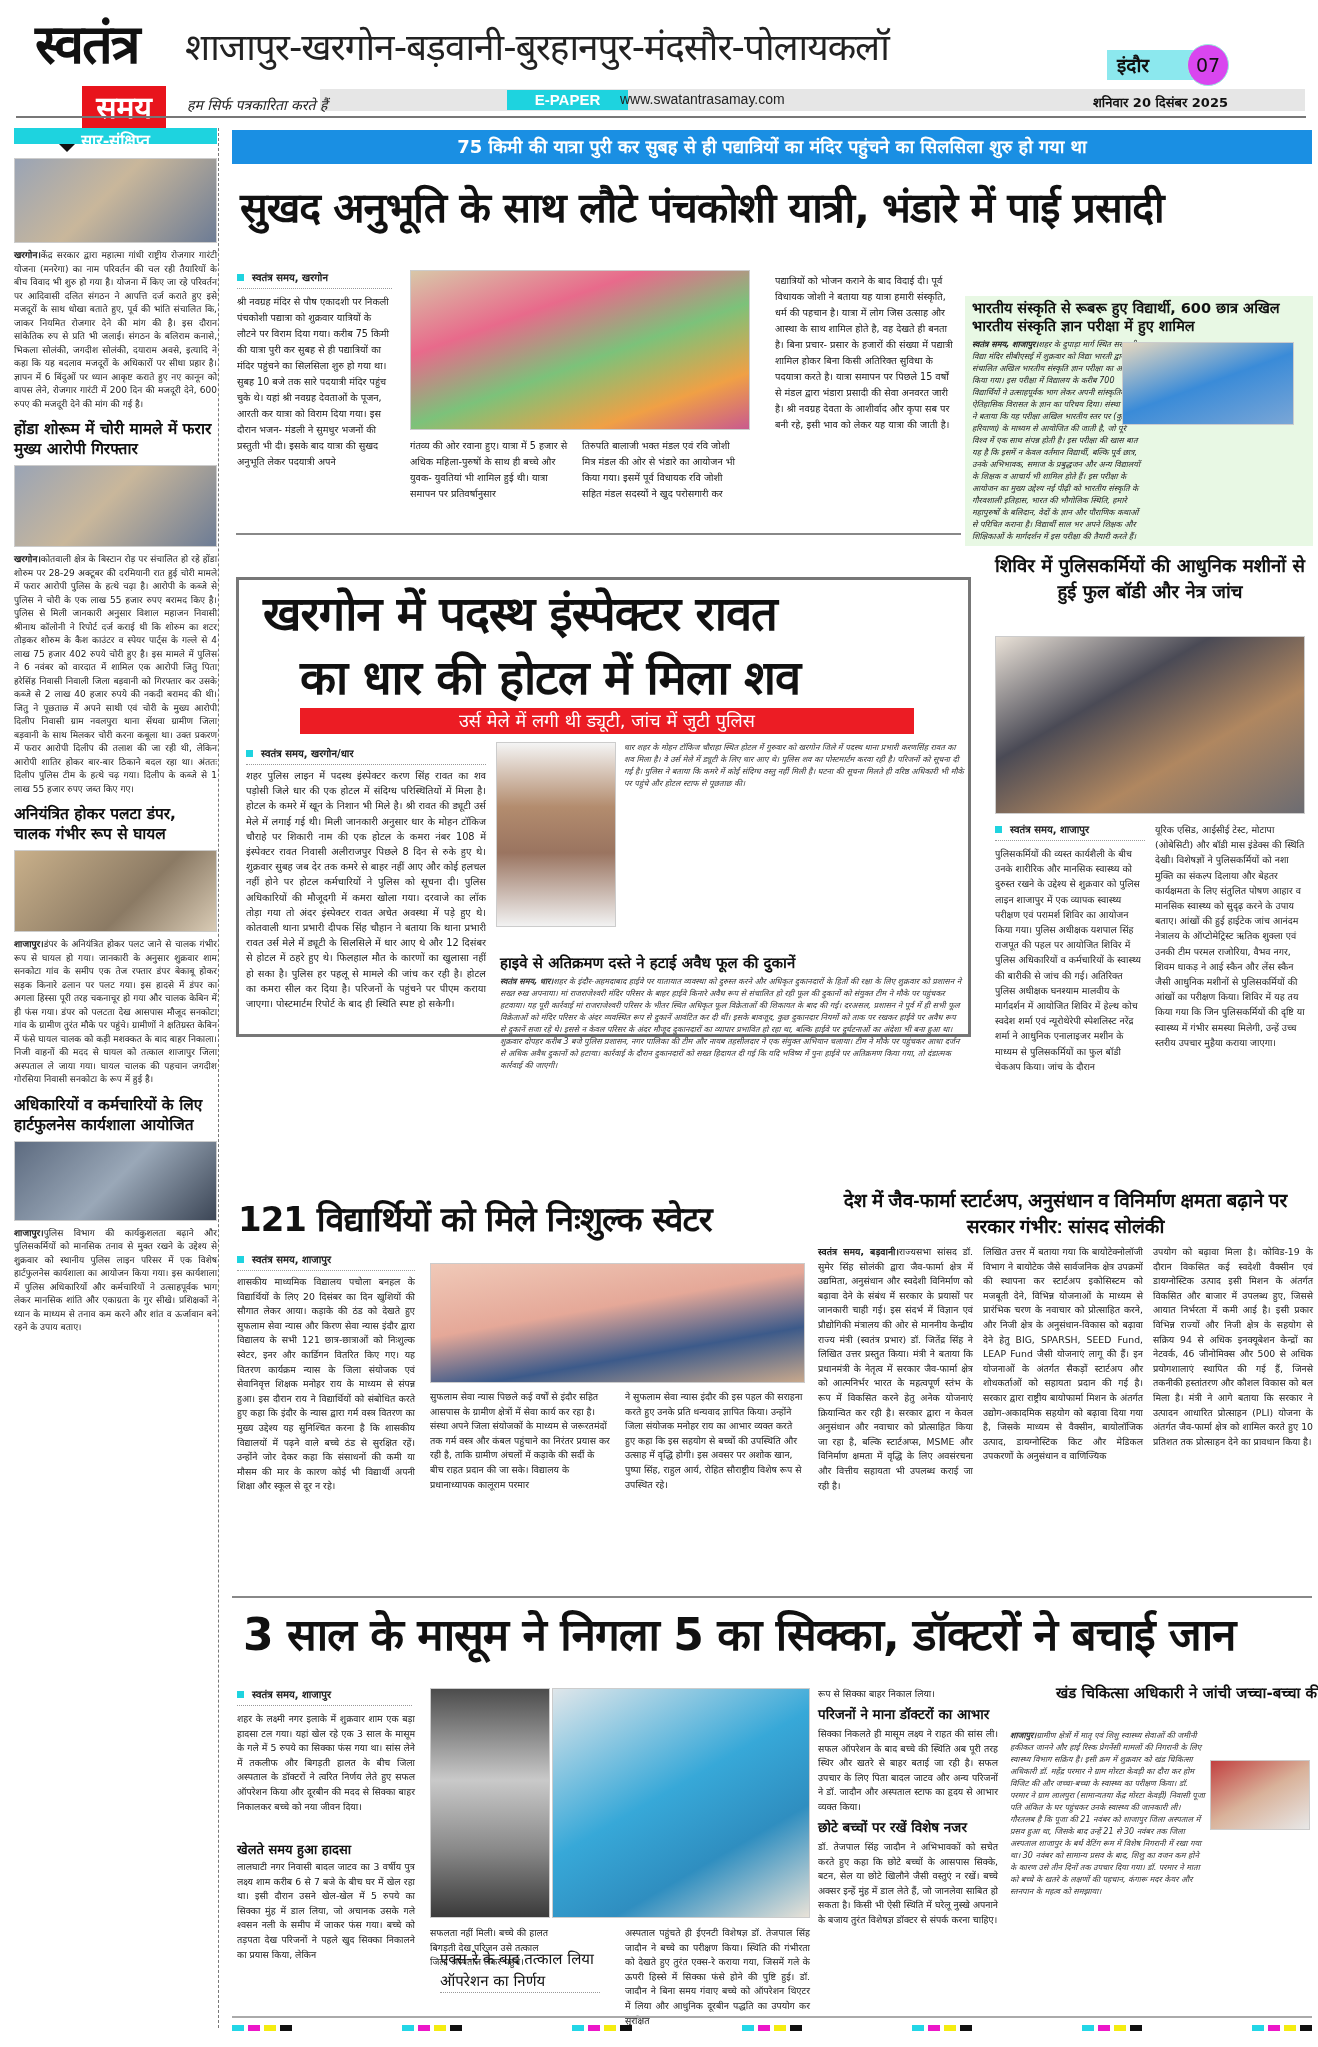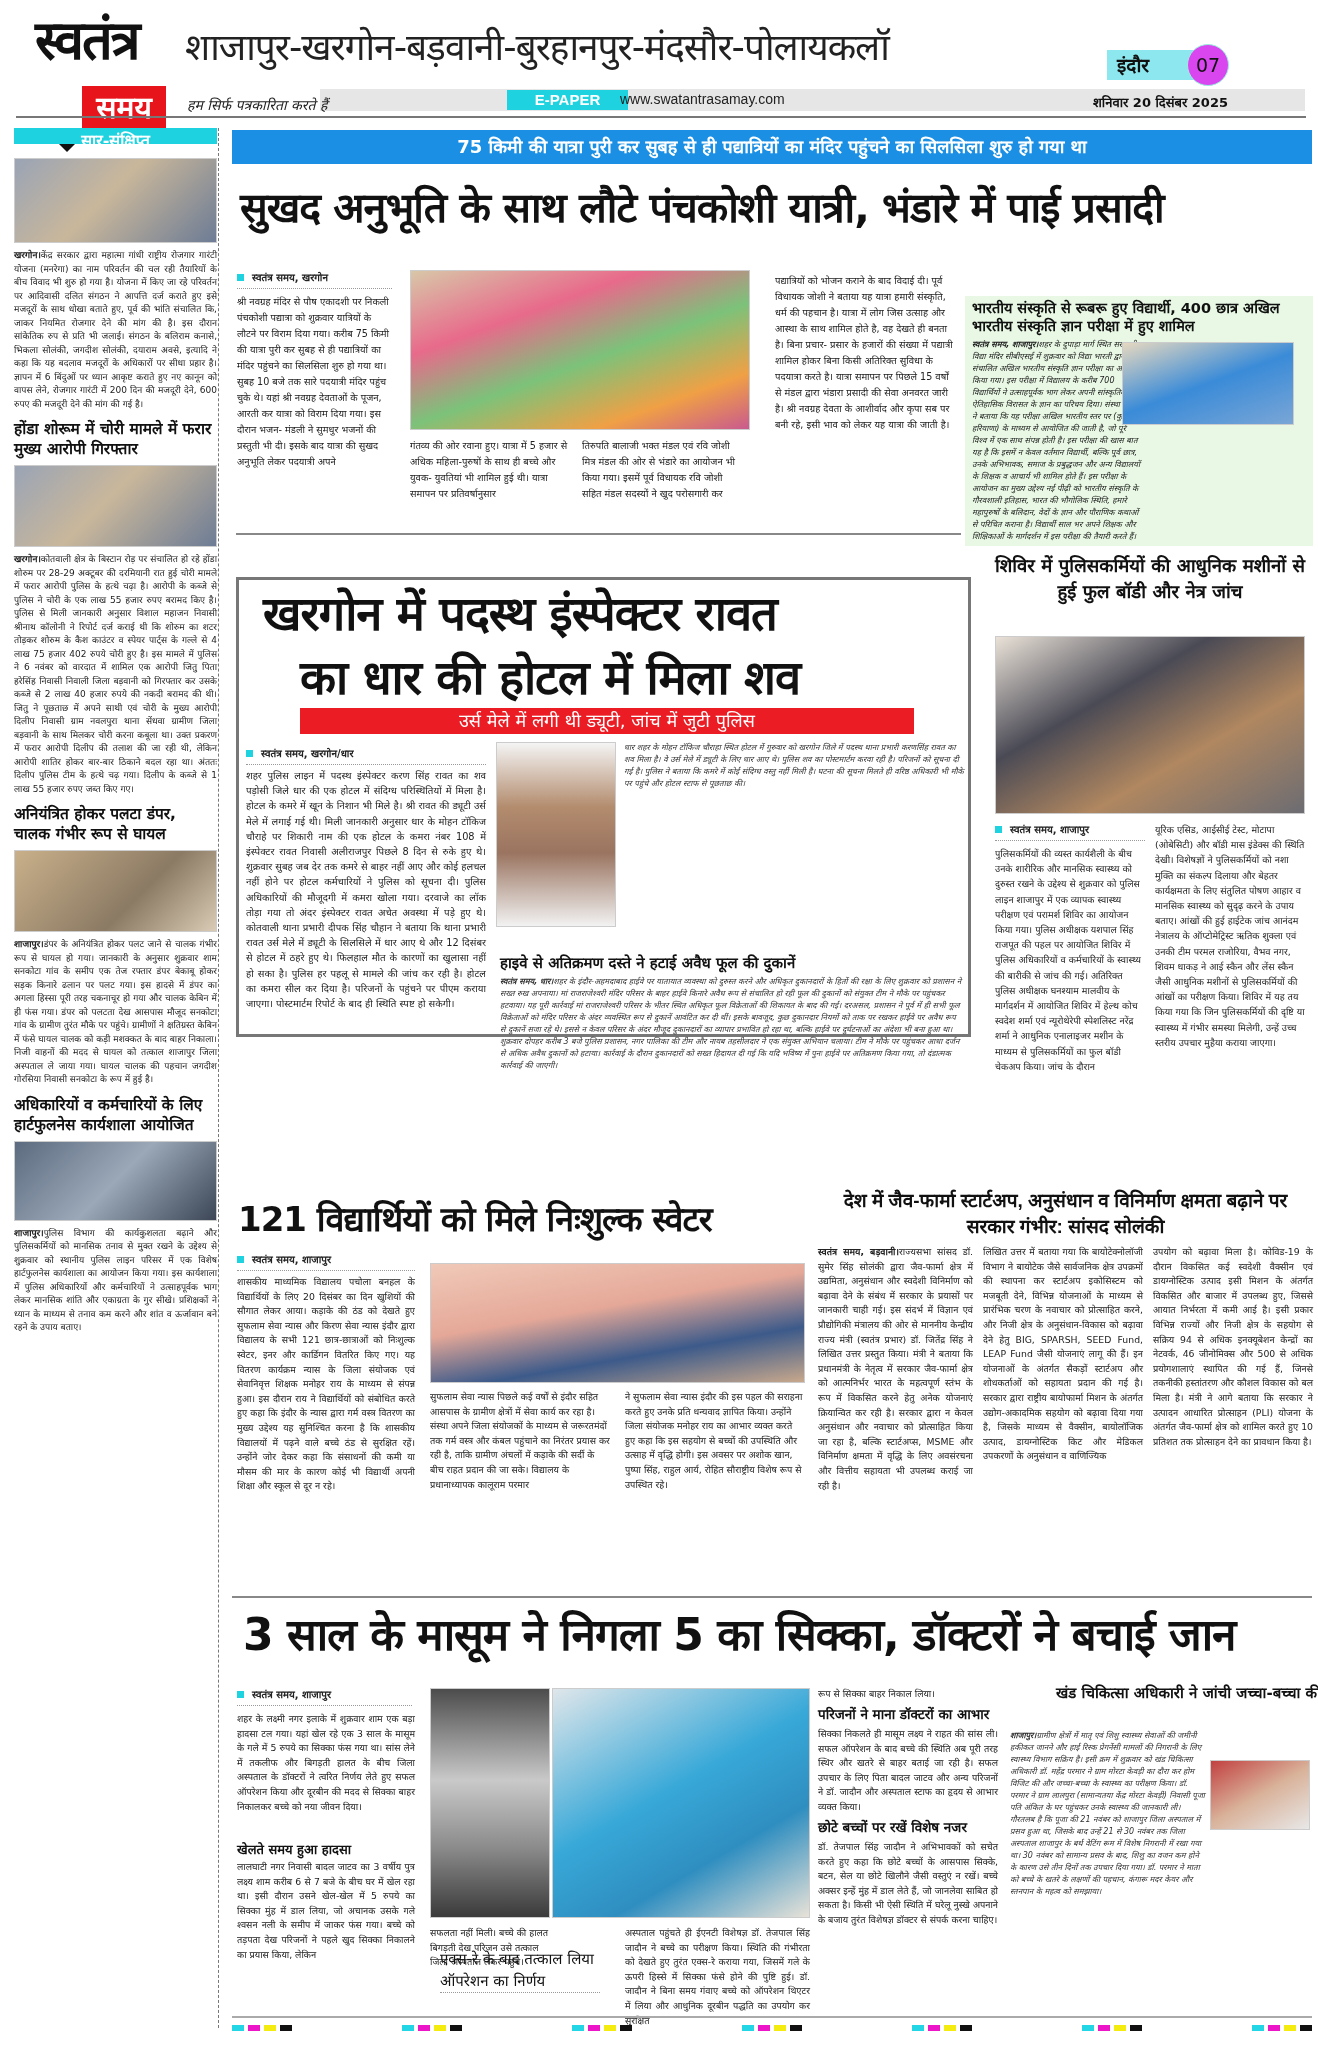--- a/index.html
+++ b/index.html
@@ -1,19 +1,19 @@
 <!DOCTYPE html>
 <html><head>
 <meta charset="utf-8">
 <style>
 *{box-sizing:border-box;margin:0;padding:0}
 body{width:1318px;height:2047px;background:#fff;font-family:"DejaVu Sans",sans-serif;color:#111;position:relative;overflow:hidden}
 .abs{position:absolute}
 
-.logo1{left:35px;top:18px;font-size:54px;font-weight:bold;color:#111;font-family:Liberation Mono, monospace;letter-spacing:-2px;line-height:1}
+.logo1{left:35px;top:18px;font-size:54px;font-weight:bold;color:#111;font-family:Liberation Serif, serif;letter-spacing:-2px;line-height:1}
 .logo2{left:82px;top:86px;width:84px;height:44px;background:#e8141c;color:#fff;font-size:30px;font-weight:bold;text-align:center;line-height:44px}
 .mast-title{left:185px;top:20px;font-size:37px;color:#222;letter-spacing:-1px;white-space:nowrap}
 .tagline{left:187px;top:95px;font-size:14px;font-style:italic;color:#222}
 .greybar{left:320px;top:89px;width:985px;height:22px;background:#e6e6e6}
 .epaper{left:507px;top:90px;width:121px;height:20px;background:#1ed3df;color:#fff;font-weight:bold;font-size:15px;text-align:center;line-height:20px;font-family:"Liberation Sans",sans-serif}
 .site{left:620px;top:91px;font-size:14px;color:#222;font-family:"Liberation Sans",sans-serif}
 .citybox{left:1107px;top:50px;width:113px;height:30px;background:#8ce8ee}
 .city{left:1117px;top:52px;font-size:19px;font-weight:bold;color:#111}
 .pagenum{left:1187px;top:44px;width:42px;height:42px;border-radius:50%;background:#d946ef;border:1px solid #9ed;font-weight:normal;font-size:19px;text-align:center;line-height:40px}
 .date{left:1093px;top:93px;font-size:13px;font-weight:bold}
@@ -91,21 +91,21 @@
 <div class="abs h1" style="left:240px;top:178px;font-size:41px">सुखद अनुभूति के साथ लौटे पंचकोशी यात्री, भंडारे में पाई प्रसादी</div>
 <div class="abs byline" style="left:237px;top:270px;width:155px">स्वतंत्र समय, खरगोन</div>
 <div class="abs col" style="left:237px;top:294px;width:155px;font-size:9.6px;line-height:16px">श्री नवग्रह मंदिर से पौष एकादशी पर निकली पंचकोशी पद्यात्रा को शुक्रवार यात्रियों के लौटने पर विराम दिया गया। करीब 75 किमी की यात्रा पुरी कर सुबह से ही पद्यात्रियों का मंदिर पहुंचने का सिलसिला शुरु हो गया था। सुबह 10 बजे तक सारे पदयात्री मंदिर पहुंच चुके थे। यहां श्री नवग्रह देवताओं के पूजन, आरती कर यात्रा को विराम दिया गया। इस दौरान भजन- मंडली ने सुमधुर भजनों की प्रस्तुती भी दी। इसके बाद यात्रा की सुखद अनुभूति लेकर पदयात्री अपने</div>
 <div class="abs photo" style="left:410px;top:270px;width:340px;height:160px;background:linear-gradient(160deg,#d8c7a8,#e86a8b 30%,#7cc27a 55%,#f0a045 80%,#c95a8e)"></div>
 <div class="abs col" style="left:410px;top:438px;width:160px;font-size:9.6px;line-height:16px">गंतव्य की ओर रवाना हुए। यात्रा में 5 हजार से अधिक महिला-पुरुषों के साथ ही बच्चे और युवक- युवतियां भी शामिल हुई थी। यात्रा समापन पर प्रतिवर्षानुसार</div>
 <div class="abs col" style="left:582px;top:438px;width:160px;font-size:9.6px;line-height:16px">तिरुपति बालाजी भक्त मंडल एवं रवि जोशी मित्र मंडल की ओर से भंडारे का आयोजन भी किया गया। इसमें पूर्व विधायक रवि जोशी सहित मंडल सदस्यों ने खुद परोसगारी कर</div>
 <div class="abs col" style="left:775px;top:273px;width:180px;font-size:9.6px;line-height:16px">पद्यात्रियों को भोजन कराने के बाद विदाई दी। पूर्व विधायक जोशी ने बताया यह यात्रा हमारी संस्कृति, धर्म की पहचान है। यात्रा में लोग जिस उत्साह और आस्था के साथ शामिल होते है, वह देखते ही बनता है। बिना प्रचार- प्रसार के हजारों की संख्या में पद्यात्री शामिल होकर बिना किसी अतिरिक्त सुविधा के पदयात्रा करते है। यात्रा समापन पर पिछले 15 वर्षों से मंडल द्वारा भंडारा प्रसादी की सेवा अनवरत जारी है। श्री नवग्रह देवता के आशीर्वाद और कृपा सब पर बनी रहे, इसी भाव को लेकर यह यात्रा की जाती है।</div>
 <div class="abs hline" style="left:236px;top:533px;width:725px"></div>
 
 <div class="abs green"></div>
-<div class="abs" style="left:972px;top:299px;width:336px;font-weight:bold;font-size:14.5px;line-height:18px">भारतीय संस्कृति से रूबरू हुए विद्यार्थी, 400 छात्र अखिल भारतीय संस्कृति ज्ञान परीक्षा में हुए शामिल</div>
+<div class="abs" style="left:972px;top:299px;width:336px;font-weight:bold;font-size:14.5px;line-height:18px">भारतीय संस्कृति से रूबरू हुए विद्यार्थी, 600 छात्र अखिल भारतीय संस्कृति ज्ञान परीक्षा में हुए शामिल</div>
 <div class="abs col sm" style="left:972px;top:339px;width:170px;font-style:italic"><b>स्वतंत्र समय, शाजापुर।</b><span>शहर के दुपाड़ा मार्ग स्थित सरस्वती विद्या मंदिर सीबीएसई में शुक्रवार को विद्या भारती द्वारा संचालित अखिल भारतीय संस्कृति ज्ञान परीक्षा का आयोजन किया गया। इस परीक्षा में विद्यालय के करीब 700 विद्यार्थियों ने उत्साहपूर्वक भाग लेकर अपनी सांस्कृतिक और ऐतिहासिक विरासत के ज्ञान का परिचय दिया। संस्था प्रमुख ने बताया कि यह परीक्षा अखिल भारतीय स्तर पर (कुरुक्षेत्र हरियाणा) के माध्यम से आयोजित की जाती है, जो पूरे विश्व में एक साथ संपन्न होती है। इस परीक्षा की खास बात यह है कि इसमें न केवल वर्तमान विद्यार्थी, बल्कि पूर्व छात्र, उनके अभिभावक, समाज के प्रबुद्धजन और अन्य विद्यालयों के शिक्षक व आचार्य भी शामिल होते हैं। इस परीक्षा के आयोजन का मुख्य उद्देश्य नई पीढ़ी को भारतीय संस्कृति के गौरवशाली इतिहास, भारत की भौगोलिक स्थिति, हमारे महापुरुषों के बलिदान, वेदों के ज्ञान और पौराणिक कथाओं से परिचित कराना है। विद्यार्थी साल भर अपने शिक्षक और शिक्षिकाओं के मार्गदर्शन में इस परीक्षा की तैयारी करते हैं।</span></div>
 <div class="abs photo" style="left:1122px;top:342px;width:172px;height:83px;background:linear-gradient(160deg,#e6d8c0,#3a8bd8 50%,#7aa6d6)"></div>
 
 <div class="abs boxframe"></div>
 <div class="abs h1" style="left:263px;top:580px;font-size:47px">खरगोन में पदस्थ इंस्पेक्टर रावत</div>
 <div class="abs h1" style="left:300px;top:644px;font-size:47px">का धार की होटल में मिला शव</div>
 <div class="abs redbar">उर्स मेले में लगी थी ड्यूटी, जांच में जुटी पुलिस</div>
 <div class="abs byline" style="left:246px;top:746px;width:240px">स्वतंत्र समय, खरगोन/धार</div>
 <div class="abs col" style="left:246px;top:768px;width:240px;font-size:9.8px;line-height:15.2px;text-align:justify">शहर पुलिस लाइन में पदस्थ इंस्पेक्टर करण सिंह रावत का शव पड़ोसी जिले धार की एक होटल में संदिग्ध परिस्थितियों में मिला है। होटल के कमरे में खून के निशान भी मिले है। श्री रावत की ड्यूटी उर्स मेले में लगाई गई थी। मिली जानकारी अनुसार धार के मोहन टॉकिज चौराहे पर शिकारी नाम की एक होटल के कमरा नंबर 108 में इंस्पेक्टर रावत निवासी अलीराजपुर पिछले 8 दिन से रुके हुए थे। शुक्रवार सुबह जब देर तक कमरे से बाहर नहीं आए और कोई हलचल नहीं होने पर होटल कर्मचारियों ने पुलिस को सूचना दी। पुलिस अधिकारियों की मौजूदगी में कमरा खोला गया। दरवाजे का लॉक तोड़ा गया तो अंदर इंस्पेक्टर रावत अचेत अवस्था में पड़े हुए थे। कोतवाली थाना प्रभारी दीपक सिंह चौहान ने बताया कि थाना प्रभारी रावत उर्स मेले में ड्यूटी के सिलसिले में धार आए थे और 12 दिसंबर से होटल में ठहरे हुए थे। फिलहाल मौत के कारणों का खुलासा नहीं हो सका है। पुलिस हर पहलू से मामले की जांच कर रही है। होटल का कमरा सील कर दिया है। परिजनों के पहुंचने पर पीएम कराया जाएगा। पोस्टमार्टम रिपोर्ट के बाद ही स्थिति स्पष्ट हो सकेगी।</div>
 <div class="abs photo" style="left:496px;top:742px;width:120px;height:185px;background:linear-gradient(180deg,#f4f4f4,#b38c6e 35%,#9a7460 60%,#f2f2f2)"></div>

